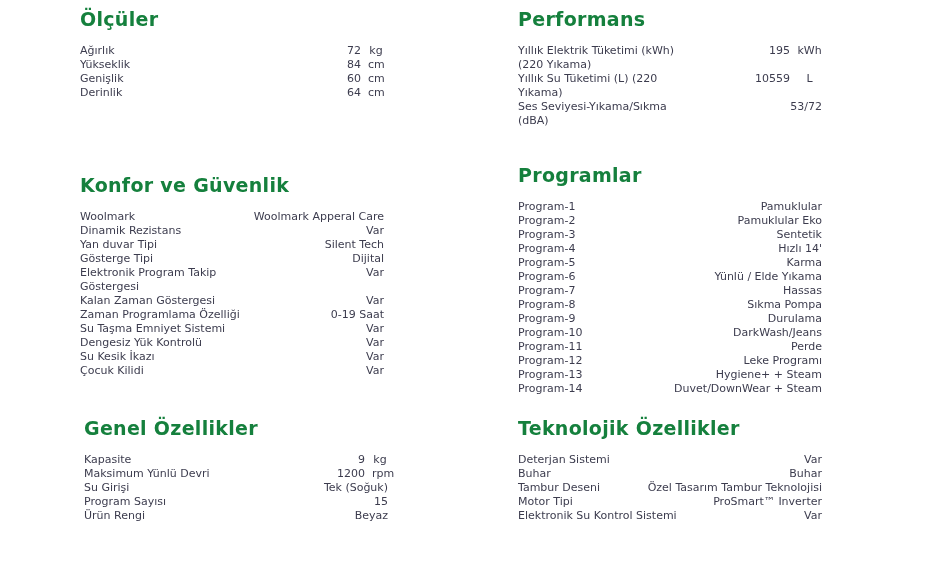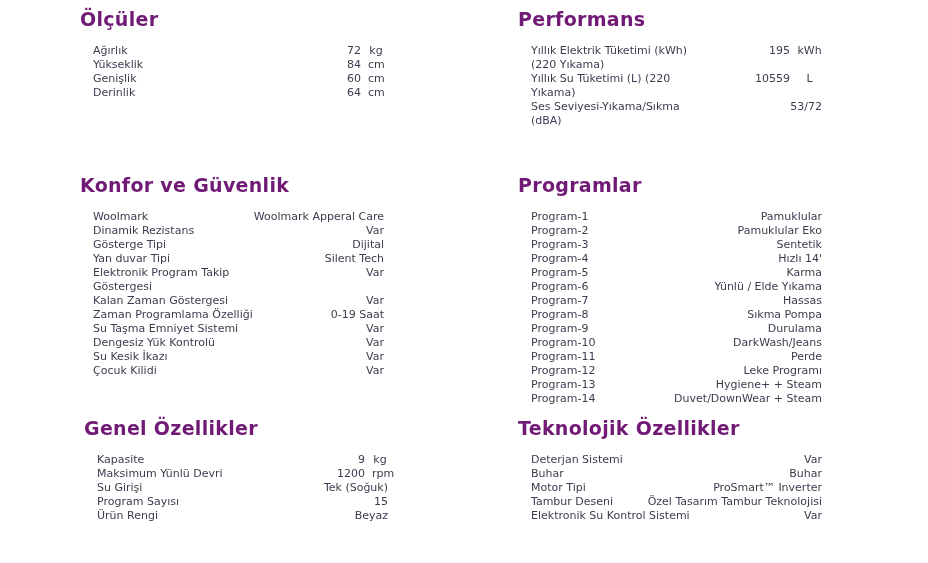--- a/index.html
+++ b/index.html
@@ -15,33 +15,33 @@
     font-family: "DejaVu Sans", "Liberation Sans", sans-serif;
   }
   .section {
     position: absolute;
     width: 304px;
   }
   
   .pos-0 { left: 80px;  top: 8px; }
   .pos-1 { left: 518px; top: 8px; }
   .pos-2 { left: 80px;  top: 174px; }
-  .pos-3 { left: 518px; top: 174px; }
+  .pos-3 { left: 518px; top: 164px; }
   .pos-4 { left: 84px;  top: 417px; }
   .pos-5 { left: 518px; top: 417px; }
 
   .section-title {
     font-size: 19px;
     line-height: 23px;
     font-weight: bold;
-    color: #701a75;
+    color: #15803d;
     letter-spacing: 0.3px;
     margin: 0 0 13px 0;
   }
-  .rows { display: block; margin-left: 13px; }
+  .rows { display: block; }
   .row {
     display: flex;
     justify-content: space-between;
     align-items: flex-start;
     font-size: 11px;
     line-height: 14px;
     color: #3c3c4e;
   }
   .lab {
     white-space: pre-line;
@@ -111,28 +111,28 @@
   <div class="rows">
       <div class="row">
         <span class="lab">Woolmark</span>
         <span class="val"><span>Woolmark Apperal Care</span></span>
       </div>
       <div class="row">
         <span class="lab">Dinamik Rezistans</span>
         <span class="val"><span>Var</span></span>
       </div>
       <div class="row">
+        <span class="lab">Yan duvar Tipi</span>
+        <span class="val"><span>Silent Tech</span></span>
+      </div>
+      <div class="row">
         <span class="lab">Gösterge Tipi</span>
         <span class="val"><span>Dijital</span></span>
       </div>
       <div class="row">
-        <span class="lab">Yan duvar Tipi</span>
-        <span class="val"><span>Silent Tech</span></span>
-      </div>
-      <div class="row">
         <span class="lab">Elektronik Program Takip
 Göstergesi</span>
         <span class="val"><span>Var</span></span>
       </div>
       <div class="row">
         <span class="lab">Kalan Zaman Göstergesi</span>
         <span class="val"><span>Var</span></span>
       </div>
       <div class="row">
         <span class="lab">Zaman Programlama Özelliği</span>
@@ -250,25 +250,25 @@
   <div class="rows">
       <div class="row">
         <span class="lab">Deterjan Sistemi</span>
         <span class="val"><span>Var</span></span>
       </div>
       <div class="row">
         <span class="lab">Buhar</span>
         <span class="val"><span>Buhar</span></span>
       </div>
       <div class="row">
+        <span class="lab">Tambur Deseni</span>
+        <span class="val"><span>Özel Tasarım Tambur Teknolojisi</span></span>
+      </div>
+      <div class="row">
         <span class="lab">Motor Tipi</span>
         <span class="val"><span>ProSmart™ Inverter</span></span>
       </div>
       <div class="row">
-        <span class="lab">Tambur Deseni</span>
-        <span class="val"><span>Özel Tasarım Tambur Teknolojisi</span></span>
-      </div>
-      <div class="row">
         <span class="lab">Elektronik Su Kontrol Sistemi</span>
         <span class="val"><span>Var</span></span>
       </div>
     </div>
 </section>
 
 </body></html>

